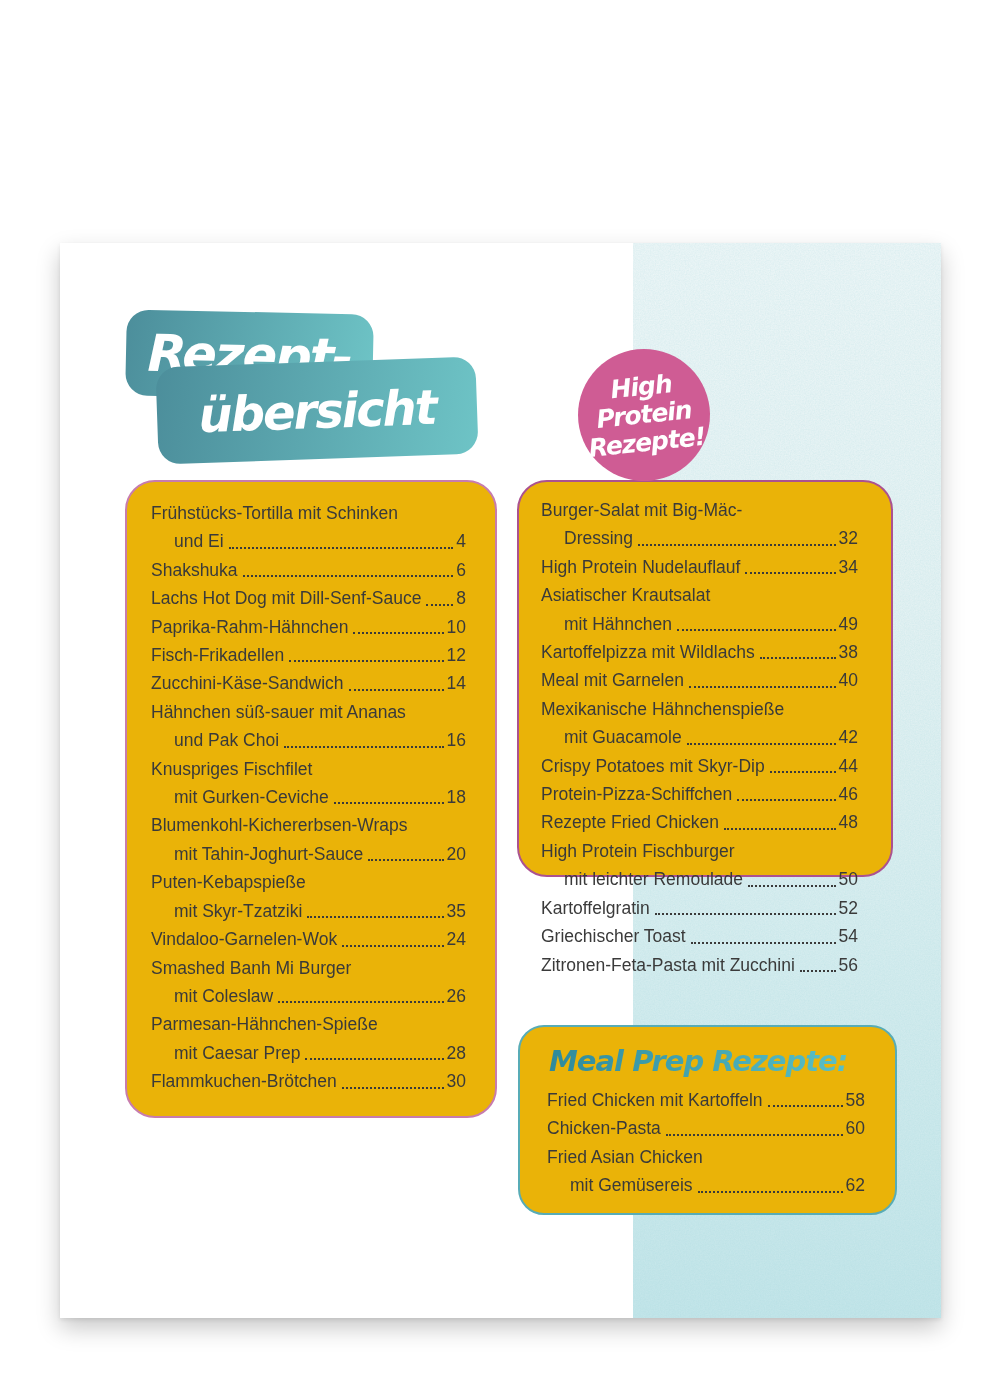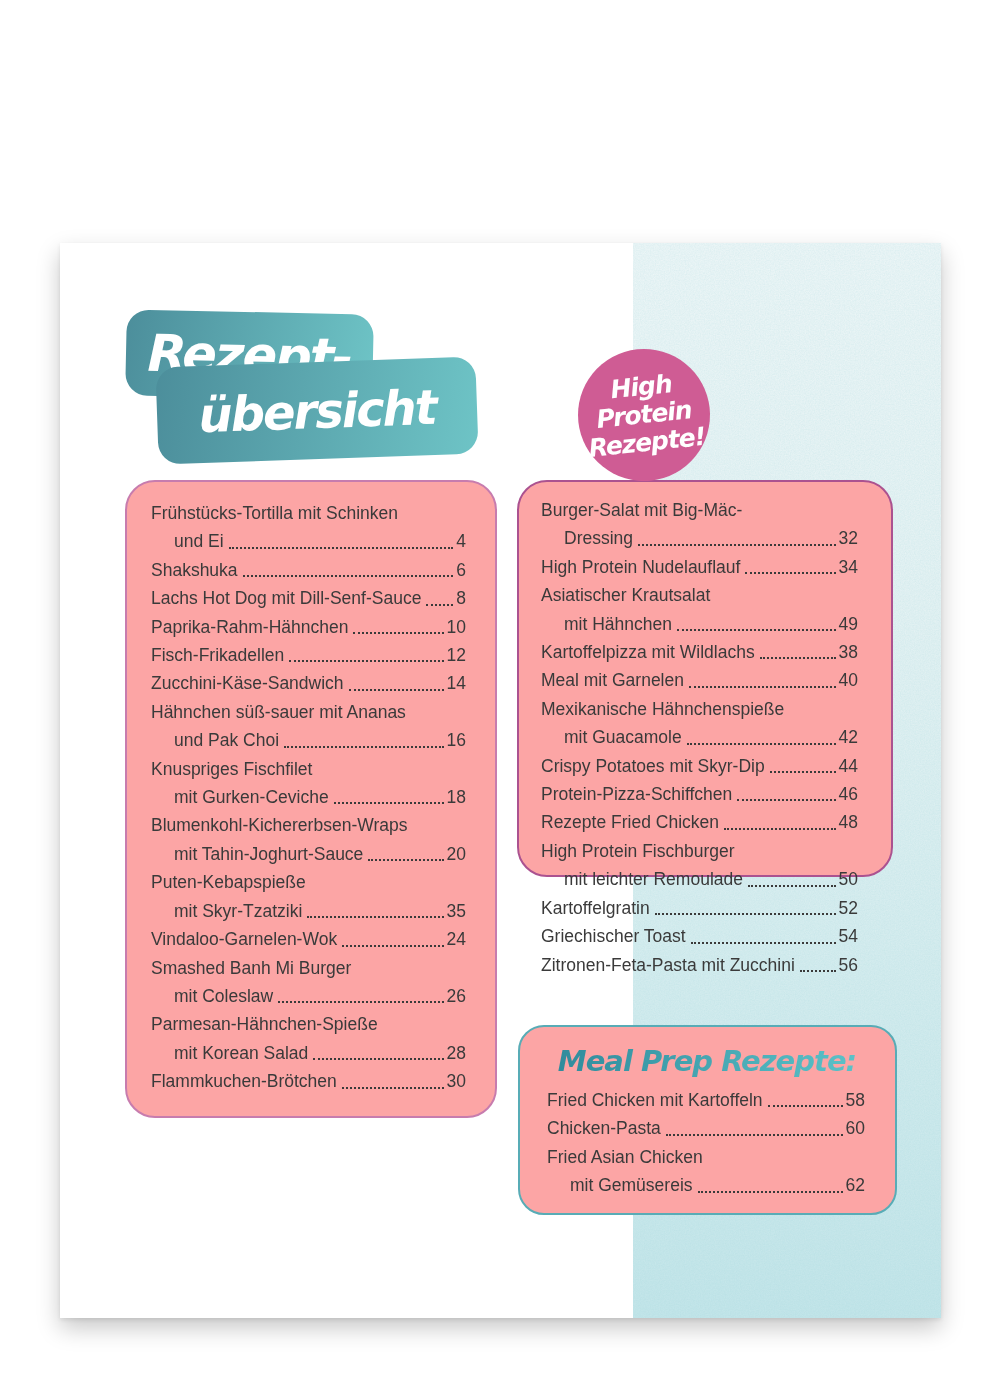--- a/index.html
+++ b/index.html
@@ -53,30 +53,30 @@
     font-family: "DejaVu Sans", sans-serif;
     font-weight: bold; font-style: italic;
     font-size: 25px; line-height: 1.12;
     letter-spacing: -1px;
     text-align: center;
   }
 
   
   .toc-box {
     position: absolute;
-    background: #fca5a5;
+    background: #eab308;
     border-radius: 30px;
     box-sizing: border-box;
     color: var(--text);
     font-size: 17.5px;
     z-index: 3;
   }
   .toc-left  { left: 65px;  top: 237px; width: 372px; height: 638px; border: 2.5px solid var(--toc-left-border);  padding: 17px 29px 0 24px; }
   .toc-right { left: 457px; top: 237px; width: 376px; height: 397px; border: 2.5px solid var(--toc-right-border); padding: 14px 33px 0 22px; }
-  .meal-box  { left: 458px; top: 782px; width: 379px; height: 190px; border: 2.5px solid var(--meal-border); border-radius: 26px; padding: 13px 30px 0 27px; text-align: center; }
+  .meal-box  { left: 458px; top: 782px; width: 379px; height: 190px; border: 2.5px solid var(--meal-border); border-radius: 26px; padding: 13px 30px 0 27px; }
 
   .meal-title {
     font-family: "DejaVu Sans", sans-serif;
     font-weight: bold; font-style: italic;
     font-size: 29px; letter-spacing: -1px;
     background: linear-gradient(90deg, var(--meal-title-start), var(--meal-title-end));
     -webkit-background-clip: text; background-clip: text;
     color: transparent;
     margin: 4px 0 8px 2px;
     white-space: nowrap;
@@ -200,21 +200,21 @@
       <div class="row indent">
         <span class="row-text">mit Coleslaw</span>
         <span class="dots"></span>
         <span class="row-page">26</span>
       </div>
       <div class="row">
         <span class="row-text">Parmesan-Hähnchen-Spieße</span>
 
       </div>
       <div class="row indent">
-        <span class="row-text">mit Korean Salad</span>
+        <span class="row-text">mit Caesar Prep</span>
         <span class="dots"></span>
         <span class="row-page">28</span>
       </div>
       <div class="row">
         <span class="row-text">Flammkuchen-Brötchen</span>
         <span class="dots"></span>
         <span class="row-page">30</span>
       </div>
     </div>
 

